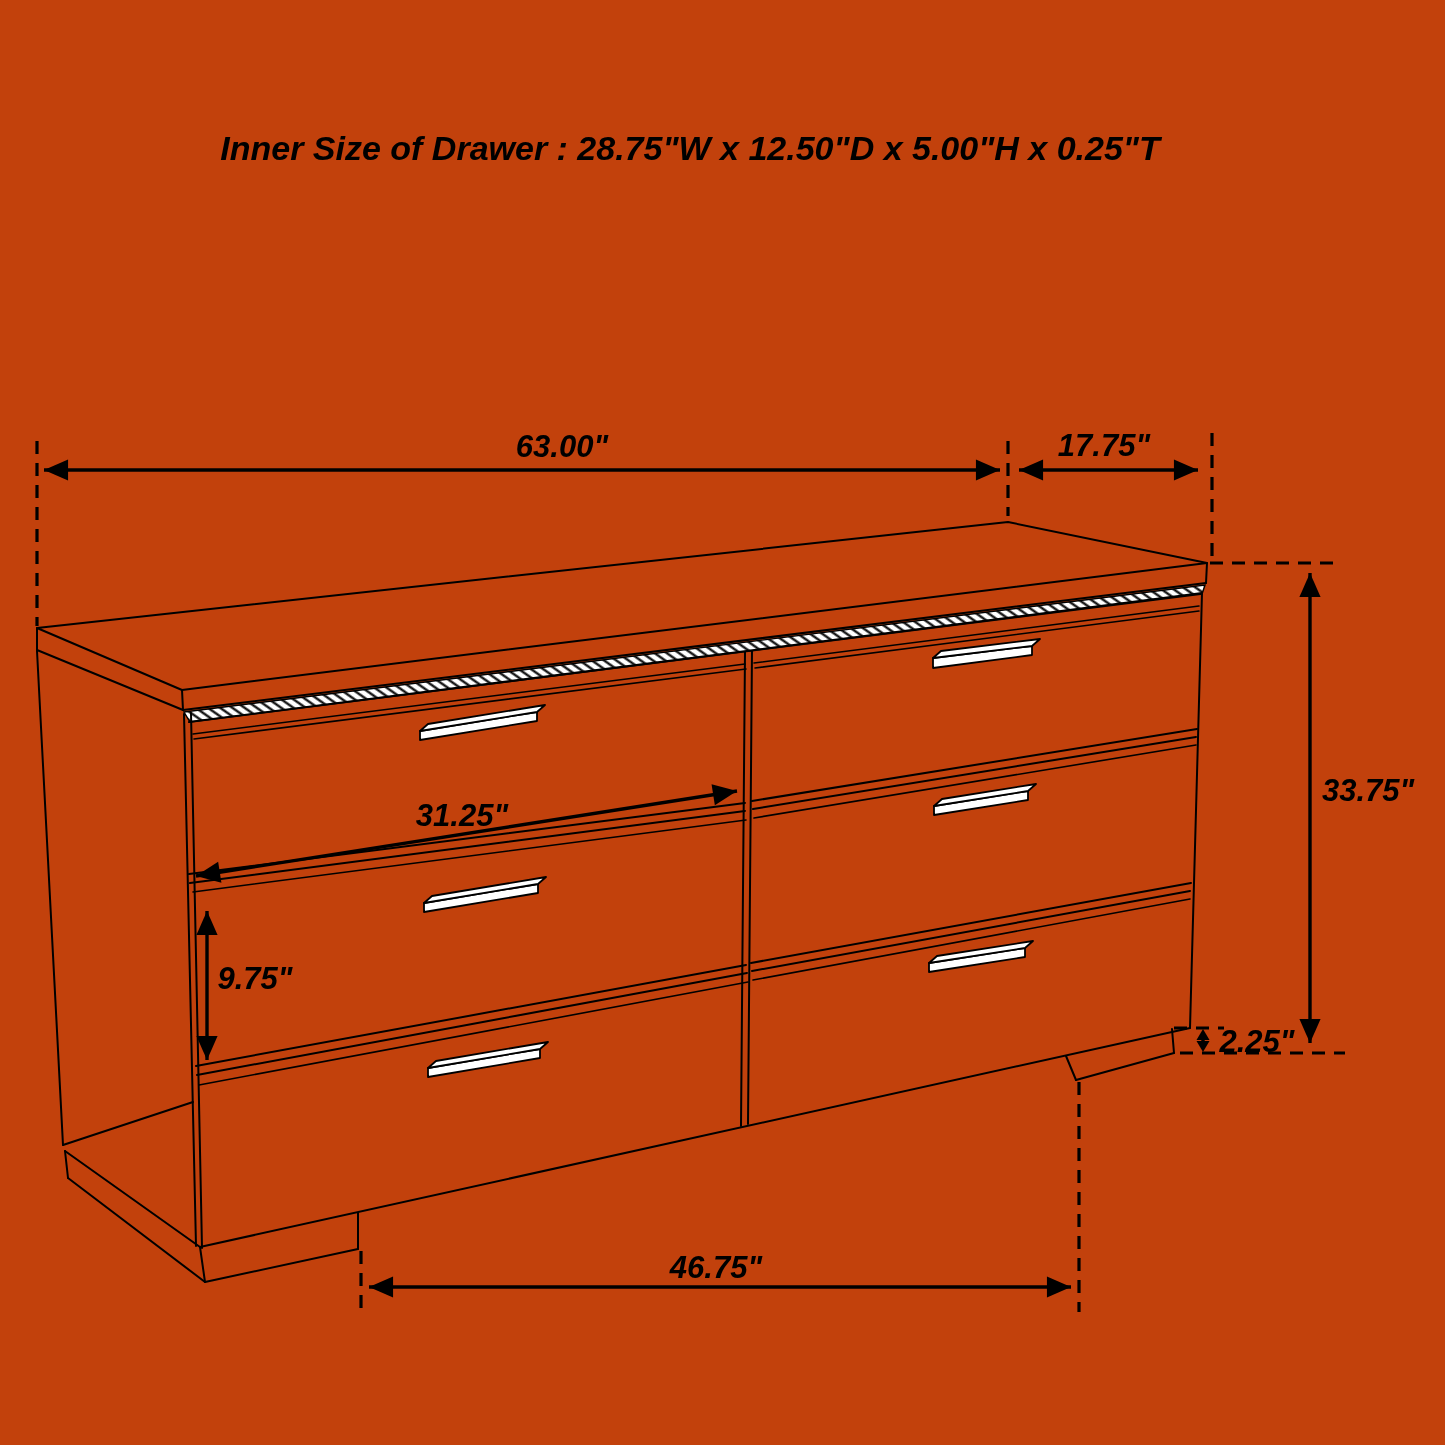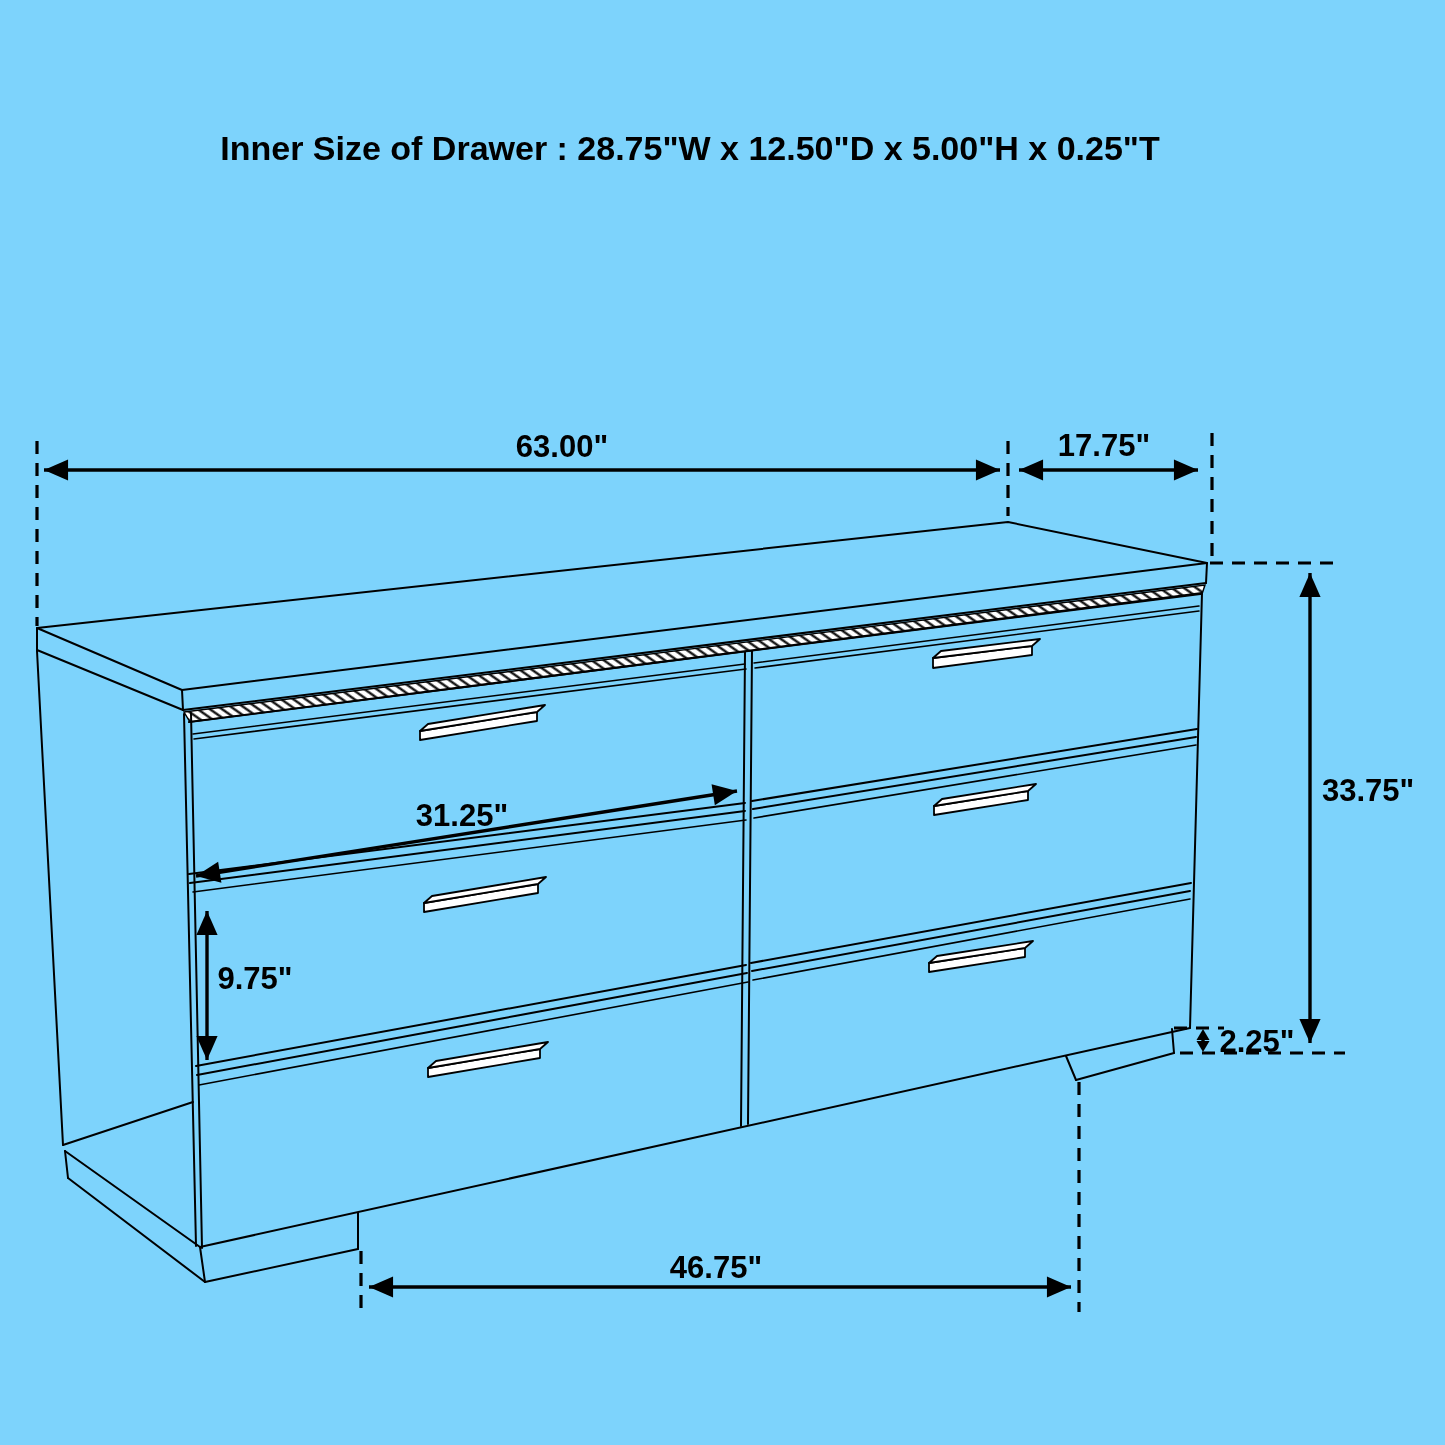--- a/index.html
+++ b/index.html
@@ -4,23 +4,24 @@
 <style>
   html, body {
     margin: 0;
     padding: 0;
     background: #ffffff;
   }
   .page {
     position: relative;
     width: 1445px;
     height: 1445px;
-    background: #7dd3fc;
+    background: #c2410c;
     overflow: hidden;
     font-family: "Liberation Sans", sans-serif;
+    font-style: italic;
   }
   svg { display: block; }
   .draw {
     stroke: #000000;
     stroke-width: 2;
     fill: none;
     stroke-linecap: round;
     stroke-linejoin: round;
   }
   .thin  { stroke-width: 1.6; }

